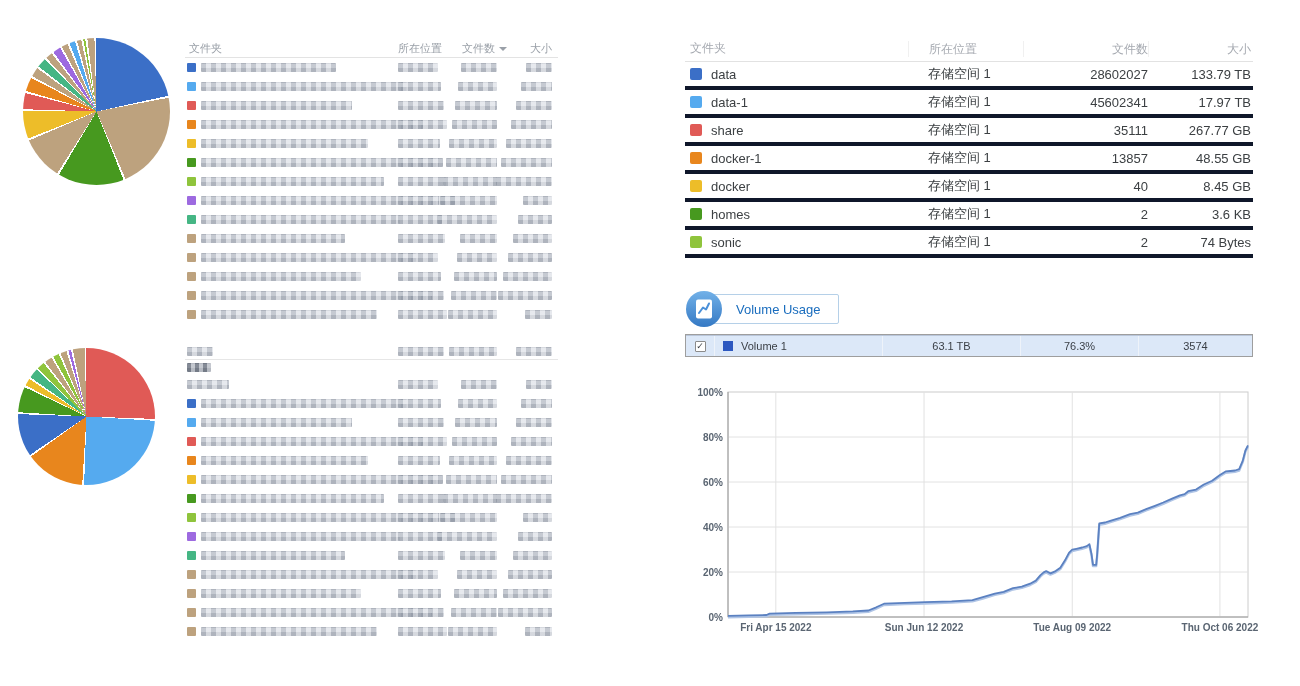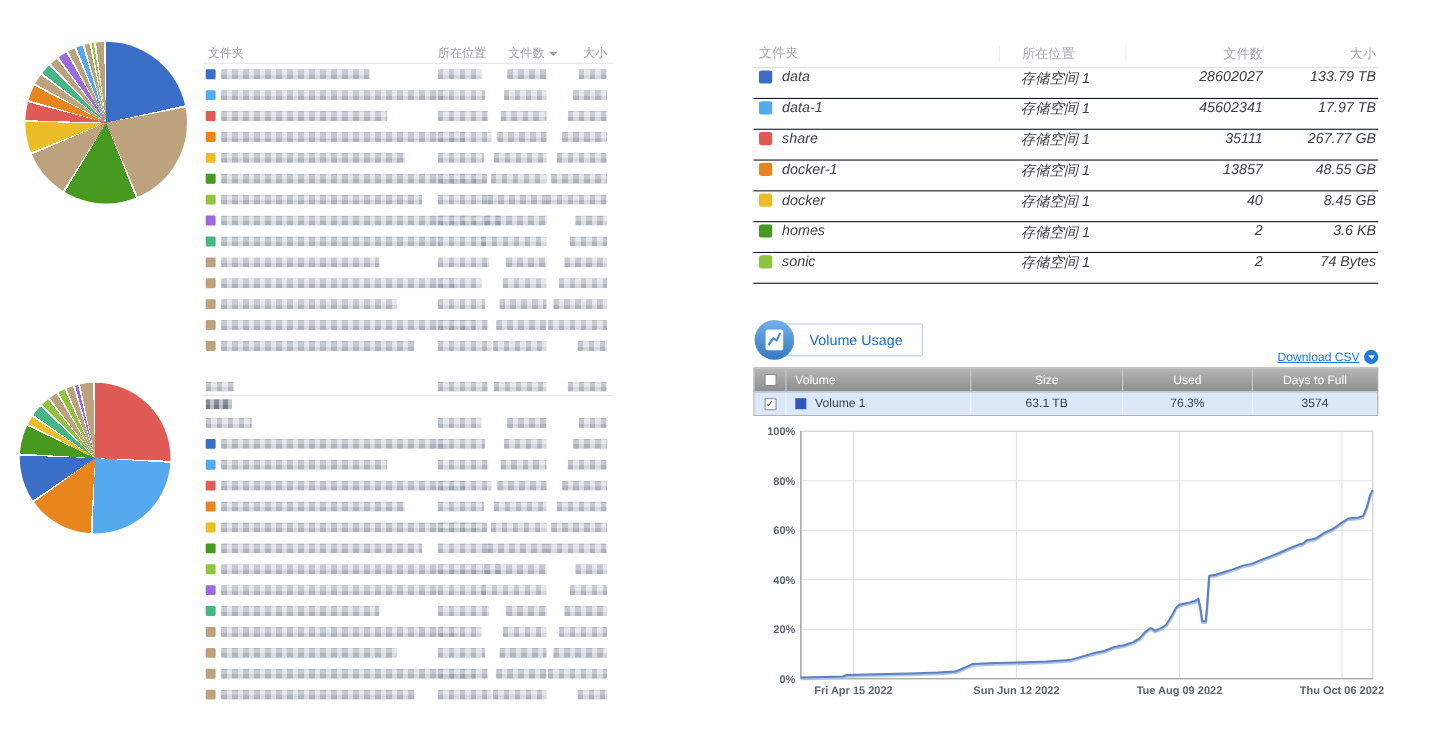--- a/index.html
+++ b/index.html
@@ -36,21 +36,21 @@
   .blur.cb2 { right:61px; }
   .blur.sb { right:6px; }
   .lt-headblur { position:relative; height:16px; border-bottom:1px solid #e6e6e6; }
   .lt-headblur .blur { top:3px; }
   .lt-backblur { position:relative; height:15px; }
   .lt-backblur .blur { top:3px; left:2px; }
 
   
   .shares { position:absolute; left:685px; top:36px; width:568px; }
   .sh-head { display:flex; height:26px; border-bottom:1px solid #e2e2e2; color:#a5a9b0; font-size:12px; align-items:center; }
-  .sh-row { display:flex; height:28px; border-bottom:1px solid #0f172a; align-items:flex-start; font-size:13px; color:#3c4043; cursor:pointer;font-style:italic; }
+  .sh-row { display:flex; height:28px; border-bottom:4px solid #0f172a; align-items:center; font-size:13px; color:#3c4043; cursor:pointer; }
   .c-name { flex:1; display:flex; align-items:center; padding-left:5px; }
   .c-loc { width:115px; padding-left:20px; }
   .c-cnt { width:125px; text-align:right; }
   .c-size { width:105px; text-align:right; padding-right:2px; }
   .sh-head .c-loc, .sh-head .c-cnt { border-left:1px solid #f0f0f0; height:16px; line-height:16px; }
   .sh-head .c-size { border-left:1px solid #f0f0f0; height:16px; line-height:16px; }
   .sh-sq { width:12px; height:12px; border-radius:2px; margin-right:9px; flex:none; }
 
   
   .vu-titlebox { position:absolute; left:703px; top:294px; width:136px; height:30px; border:1px solid #b5d0e8; border-radius:2px; }
@@ -394,34 +394,22 @@
           <stop offset="0" stop-color="#72b1e8"></stop>
             <stop offset="1" stop-color="#3579c4"></stop>
         </linearGradient>
       </defs>
       <circle cx="19" cy="19" r="18" fill="url(#vug)"></circle>
       <rect x="11" y="9.5" width="16" height="19" rx="2" fill="#fff"></rect>
       <polyline points="14,23 18,17.5 21,19.5 24,13.5" fill="none" stroke="#4a90d9" stroke-width="2" stroke-linecap="round" stroke-linejoin="round"></polyline>
     </svg>
   </div>
 
-  <div class="dl-wrap">
-    <span class="dl-link">Download CSV</span><span class="dl-ic"></span>
-  </div>
 
   <div class="vu-table">
-    <div class="vu-hrow">
-      <div class="vcol0">
-          <span class="vcb"></span>
-        </div>
-      <div class="vcol1">Volume</div>
-      <div class="vcol2">Size</div>
-      <div class="vcol3">Used</div>
-      <div class="vcol4">Days to Full</div>
-    </div>
     <div class="vu-drow">
       <div class="vcol0">
           <span class="vcb">✓</span>
         </div>
       <div class="vcol1">
           <span class="vu-sq"></span>
           <span>Volume 1</span>
         </div>
       <div class="vcol2">63.1 TB</div>
       <div class="vcol3">76.3%</div>

